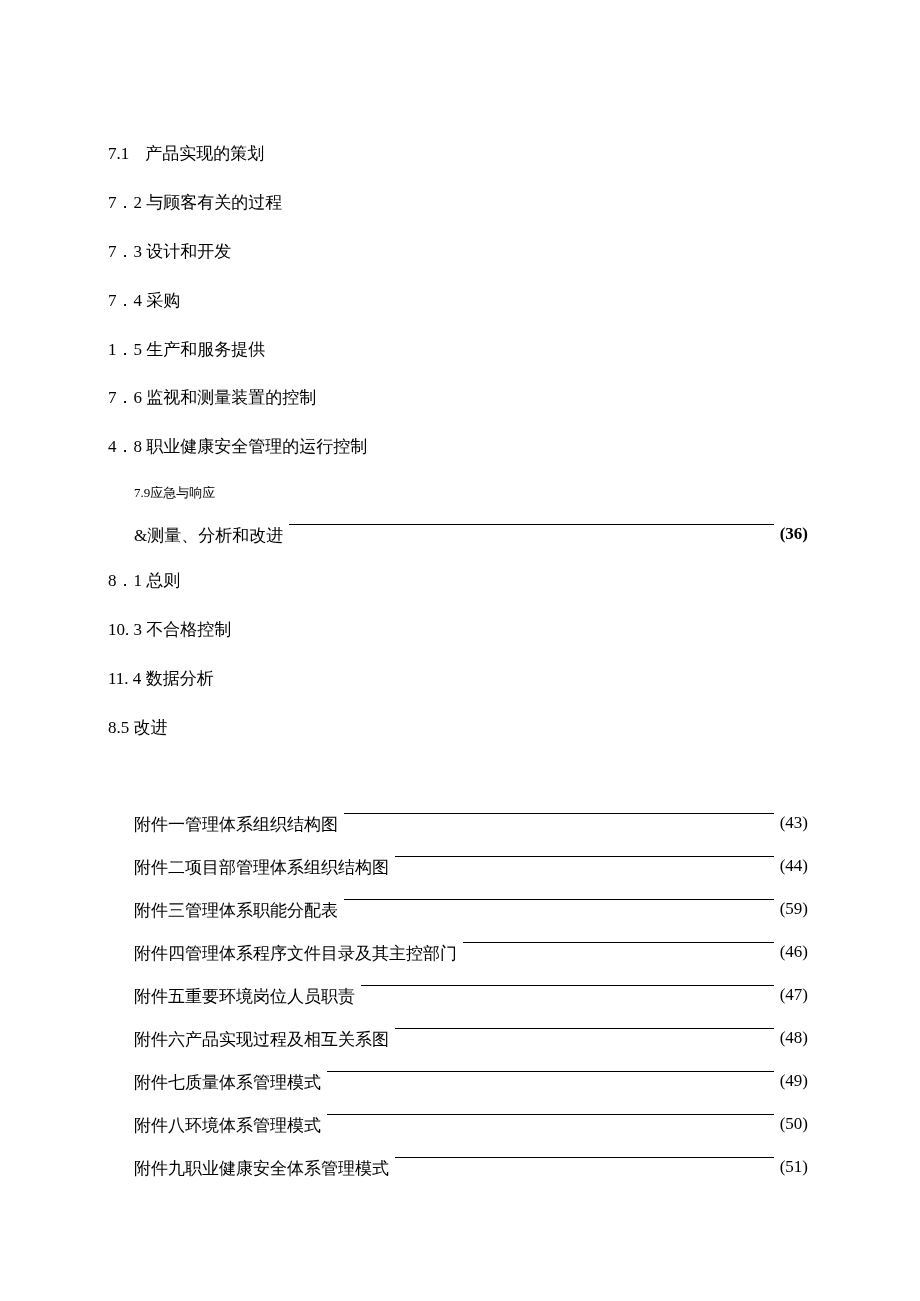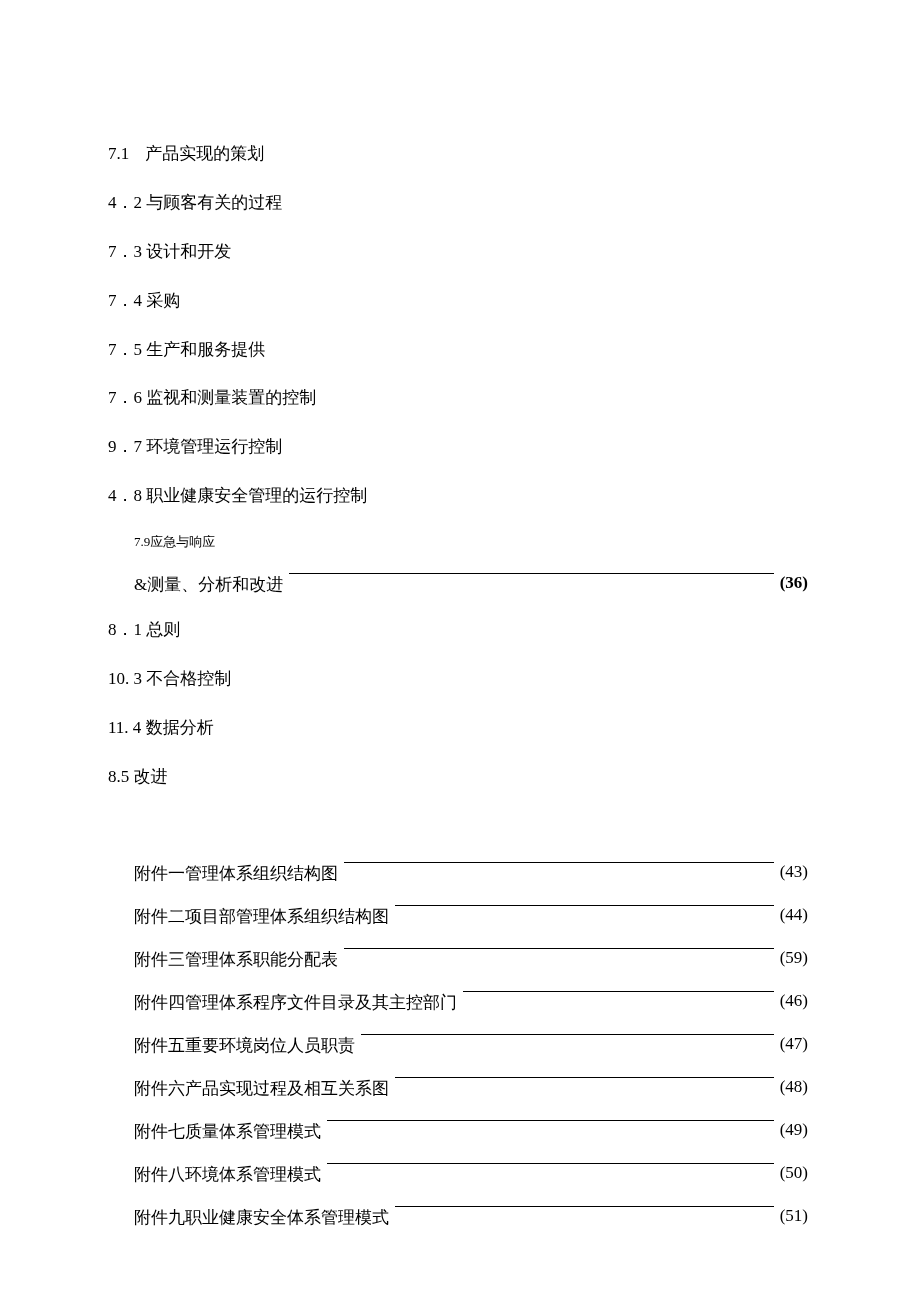--- a/index.html
+++ b/index.html
@@ -60,26 +60,25 @@
       width: 16px;
     }
   </style>
 </head>
 <body>
 
 <div class="page">
 
   <div>
     <div class="toc-plain"><span>7.1</span><span class="fancy-space"></span><span>产品实现的策划</span></div>
-    <div class="toc-plain"><span>4．2</span> <span>与顾客有关的过程</span></div>
+    <div class="toc-plain"><span>7．2</span> <span>与顾客有关的过程</span></div>
     <div class="toc-plain"><span>7．3</span> <span>设计和开发</span></div>
     <div class="toc-plain"><span>7．4</span> <span>采购</span></div>
-    <div class="toc-plain"><span>7．5</span> <span>生产和服务提供</span></div>
+    <div class="toc-plain"><span>1．5</span> <span>生产和服务提供</span></div>
     <div class="toc-plain"><span>7．6</span> <span>监视和测量装置的控制</span></div>
-    <div class="toc-plain"><span>9．7</span> <span>环境管理运行控制</span></div>
     <div class="toc-plain"><span>4．8</span> <span>职业健康安全管理的运行控制</span></div>
     <div class="toc-indent"><span>7.9应急与响应</span></div>
   </div>
 
   <div class="toc-line bold">
     <span class="label">&amp;测量、分析和改进</span>
     <span class="rule"></span>
     <span class="page-num">(36)</span>
   </div>
 

